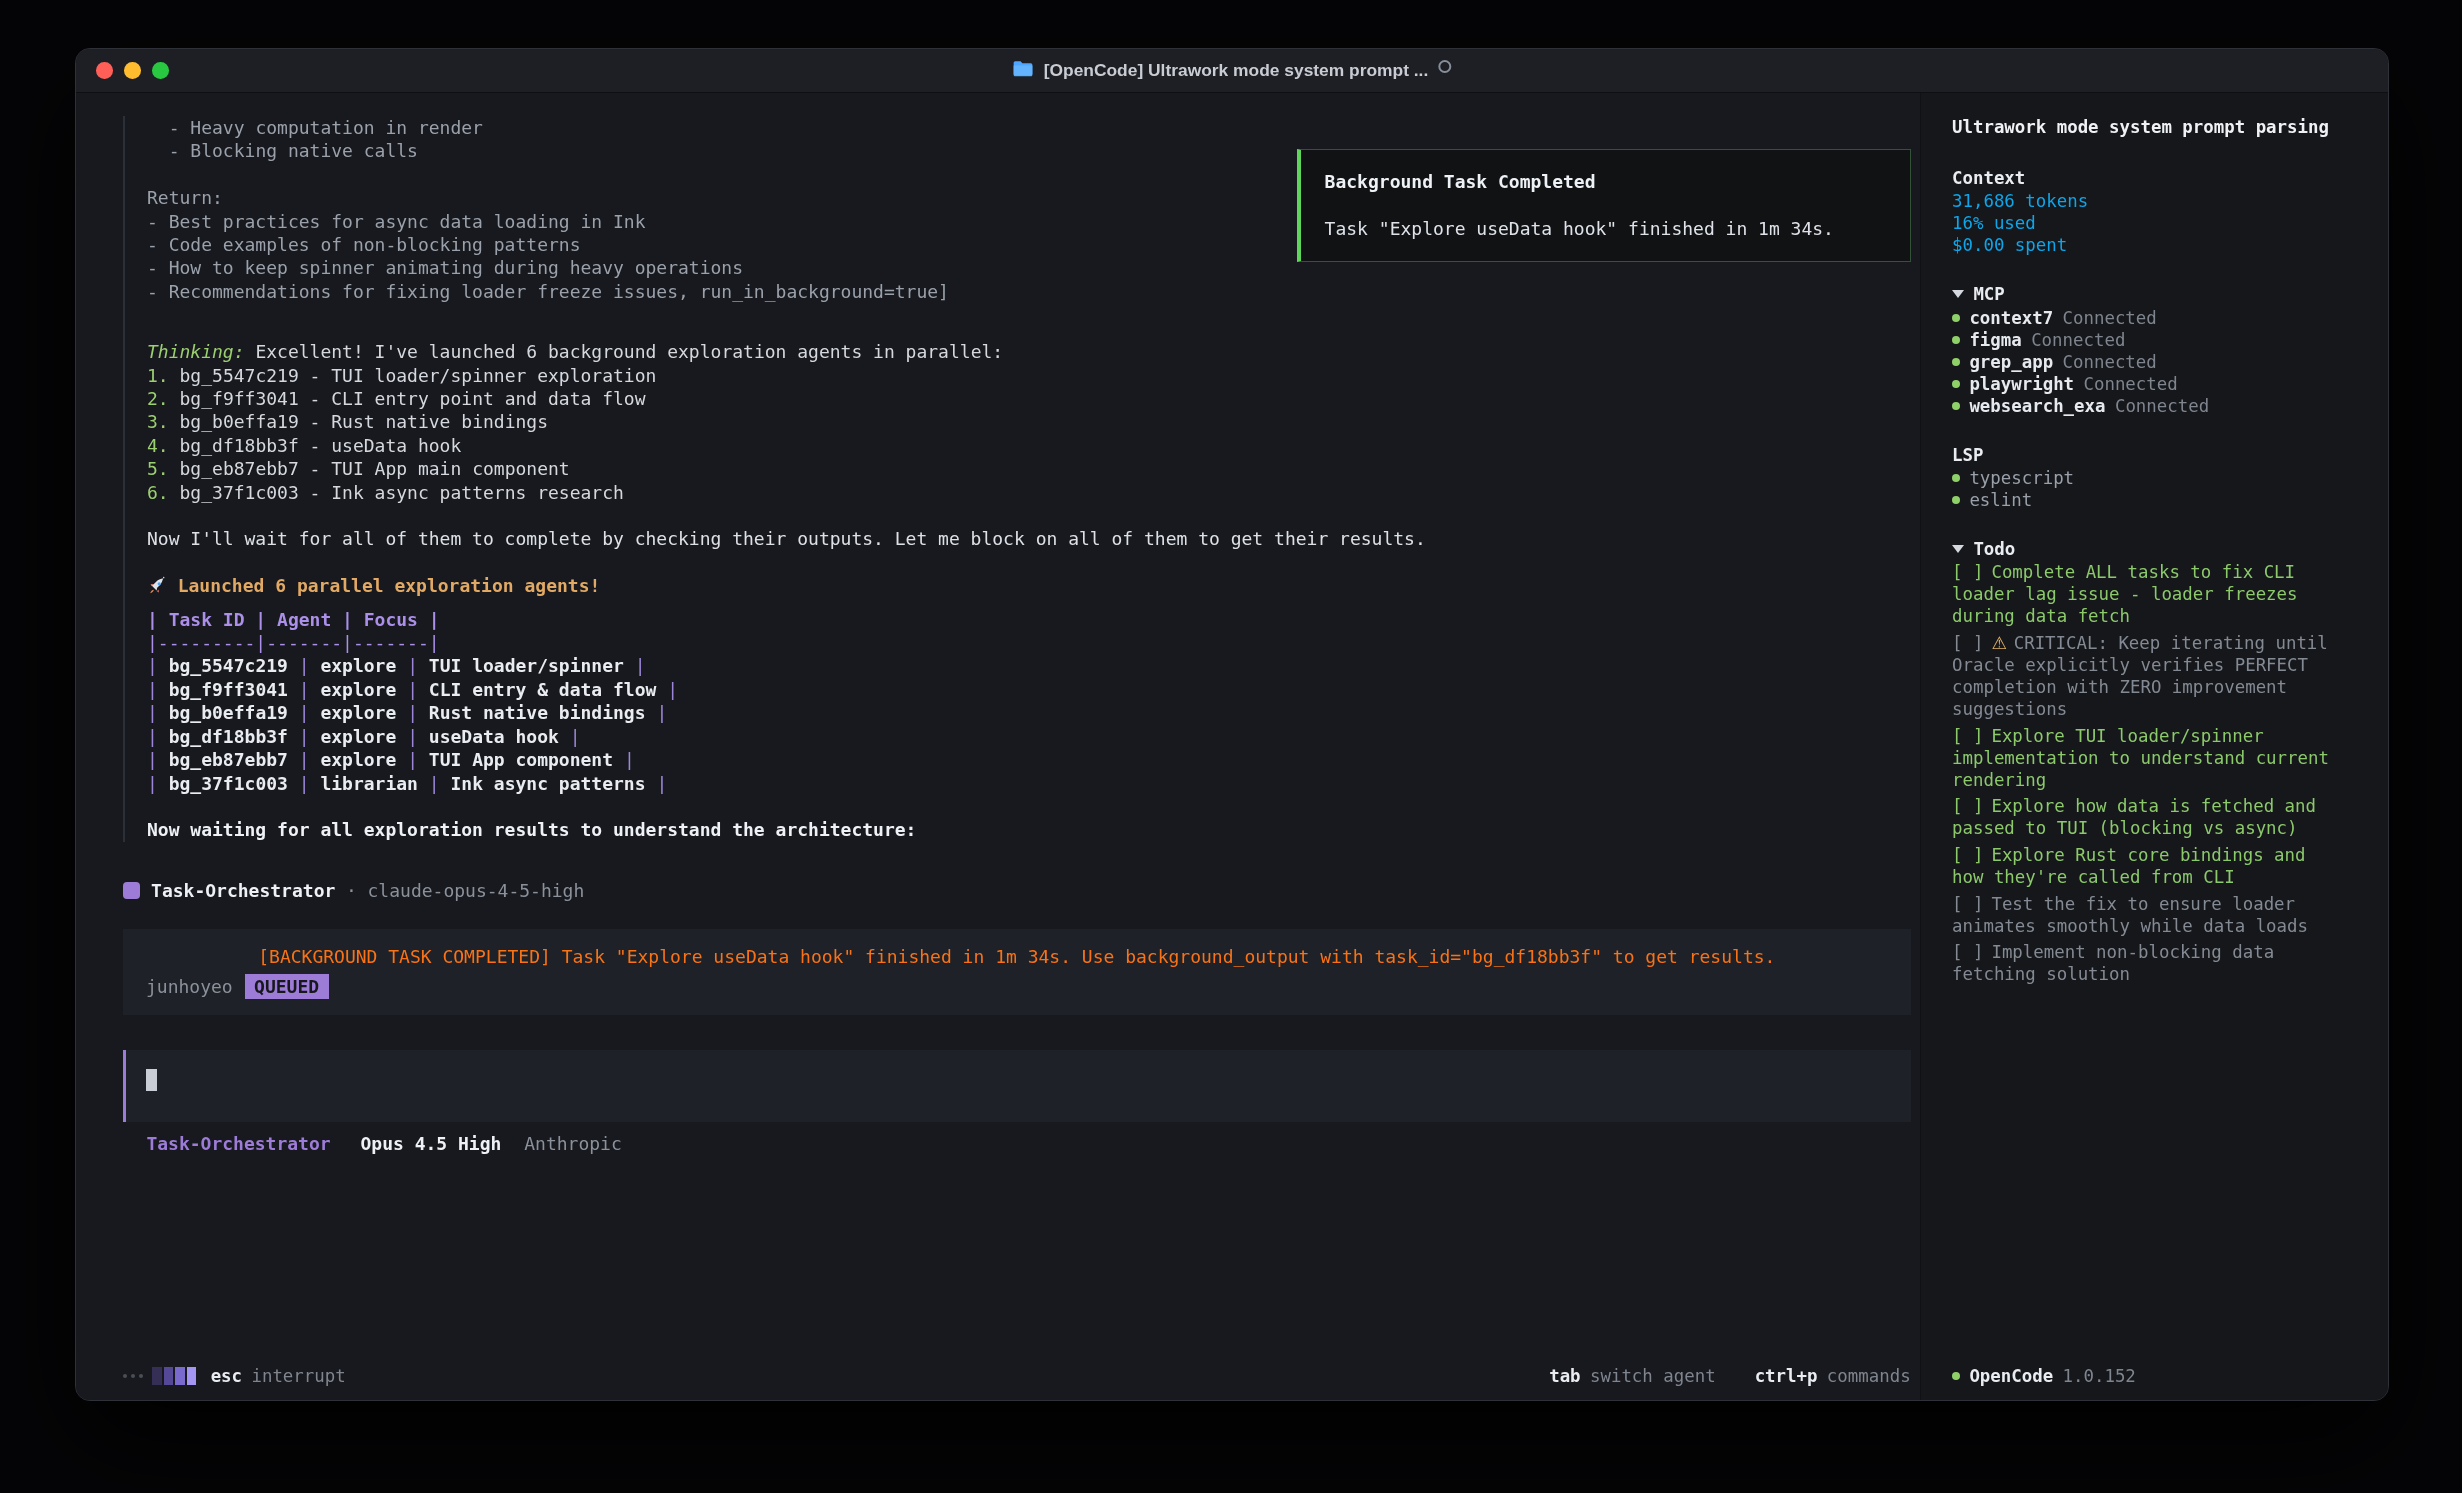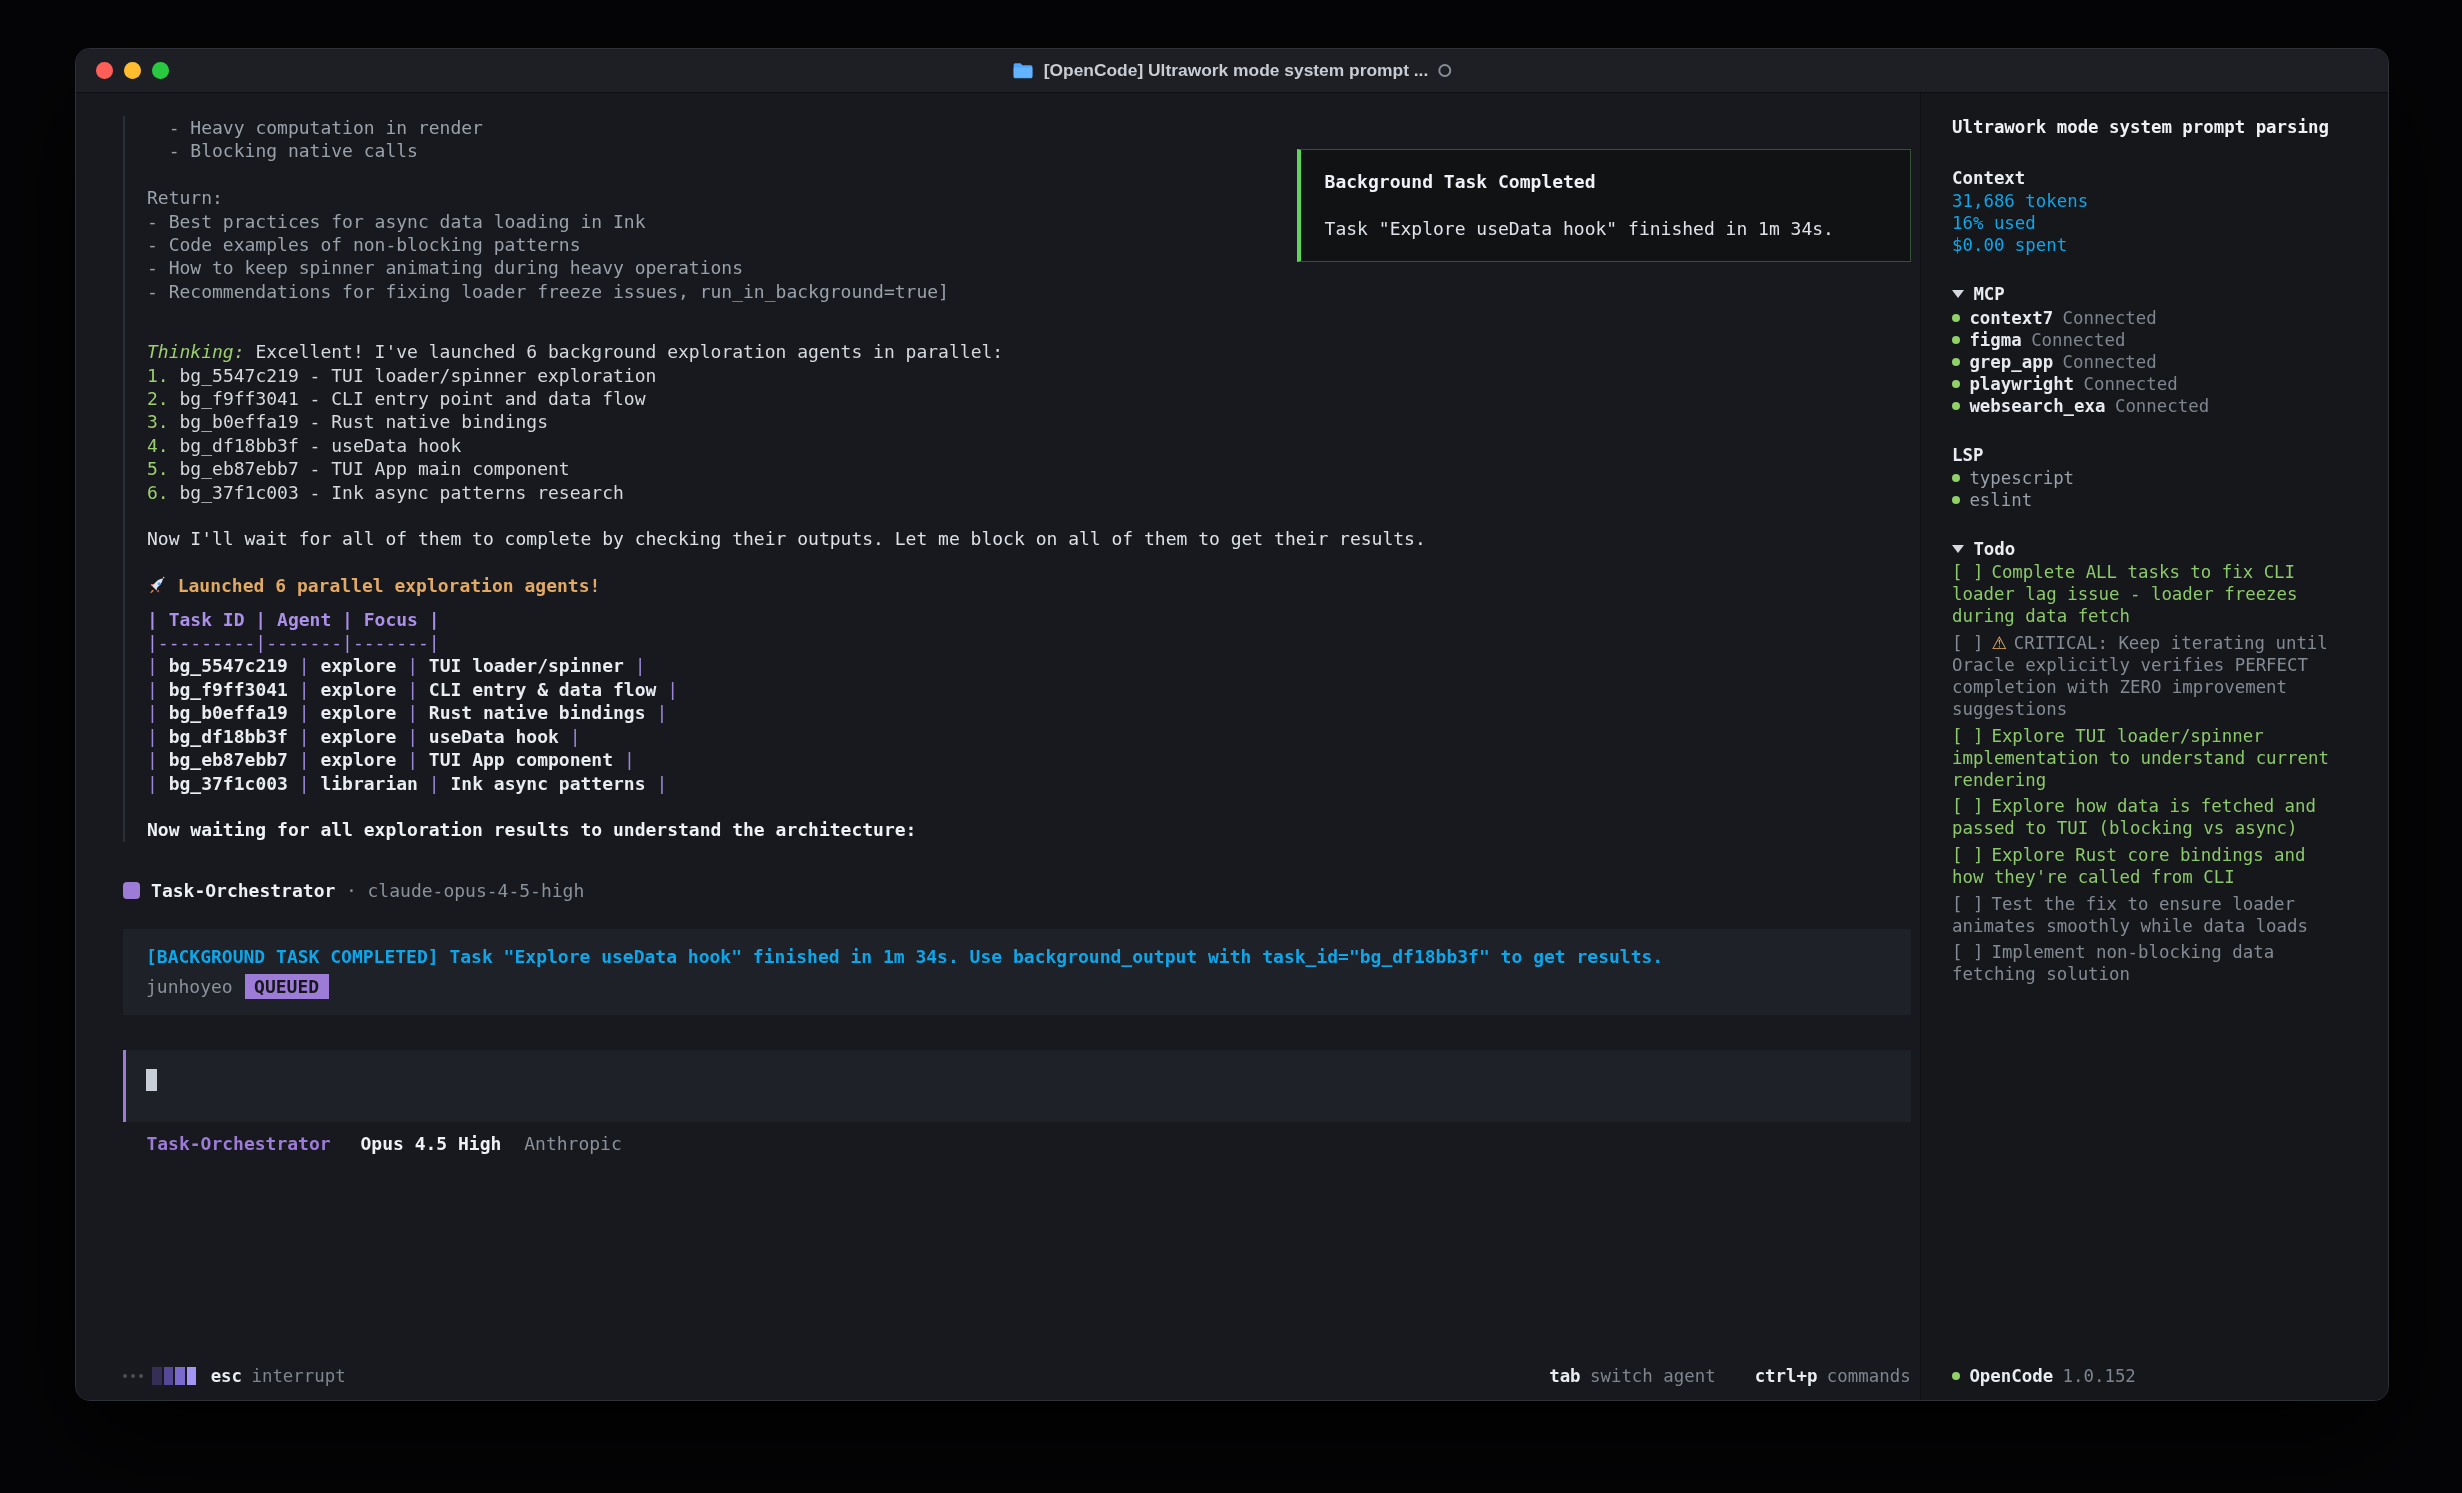--- a/index.html
+++ b/index.html
@@ -14,21 +14,21 @@
     display:flex; flex-direction:column; overflow:hidden;
   }
 
   
   .titlebar{ height:44px; flex:none; display:flex; align-items:center; position:relative;
     background:#1d1f25; border-bottom:1.3px solid #0e0f12; }
   .traffic{ display:flex; gap:11.4px; margin-left:20px; }
   .light{ width:16.7px; height:16.7px; border-radius:50%; }
   .light.red{ background:#ff5f57; } .light.yellow{ background:#febc2e; } .light.green{ background:#28c840; }
   .title-center{ position:absolute; left:50%; transform:translateX(-50%);
-    display:flex; align-items:center; gap:10px; color:#c9ccd3;
+    display:flex; gap:10px; color:#c9ccd3;
     font-family:"Liberation Sans",sans-serif; font-size:17.4px; font-weight:700; white-space:nowrap; }
   .folder{ width:21.4px; height:18px; }
   .title-ring{ width:13.4px; height:13.4px; border:2px solid #878e99; border-radius:50%; }
 
   
   .content{ flex:1; display:flex; min-height:0; }
   .main-col{ flex:1; min-width:0; display:flex; flex-direction:column; position:relative;
     background:#17191e; padding:0 9.4px 0 47px; }
   .terminal{ flex:1; min-height:0; overflow:hidden; padding-top:23px;
     font-size:18px; line-height:23.4px; color:#d5d9df; }
@@ -54,21 +54,21 @@
 
   .arch-line{ margin-top:23.4px; color:#eef1f5; font-weight:700; }
   .tools{ margin-top:23.4px; }
 
   .agent-footer{ margin-top:37px; display:flex; align-items:center; gap:10.7px; min-height:23.4px; }
   .agent-chip{ width:17.4px; height:17.4px; border-radius:4px; background:#9d7cd8; flex:none; }
   .agent-name{ color:#eef1f5; font-weight:700; }
   .agent-dim{ color:#8b919b; }
 
   .notice-block{ margin-top:27px; background:#1e2127; padding:16px 23px; }
-  .notice-text{ color:#0ea5e9; font-weight:700; }
+  .notice-text{ color:#f97316; font-weight:400;text-align:center; }
   .notice-meta{ margin-top:5.4px; display:flex; align-items:center; }
   .nm-user{ color:#8b919b; }
   .badge{ margin-left:12px; background:#9d7cd8; color:#17181c; font-weight:700; padding:0.7px 9.4px; }
 
   .input-block{ margin-top:35px; background:#1e2127; border-left:3.3px solid #9d7cd8;
     height:72px; padding:19px 20px; }
   .cursor{ display:inline-block; width:11.4px; height:22px; background:#c9ced6; }
   .ia-line{ margin-top:10.7px; margin-left:23.4px; min-height:23.4px; }
   .ia-agent{ color:#9d7cd8; font-weight:700; }
   .ia-model{ color:#eef1f5; font-weight:700; margin-left:19px; }

